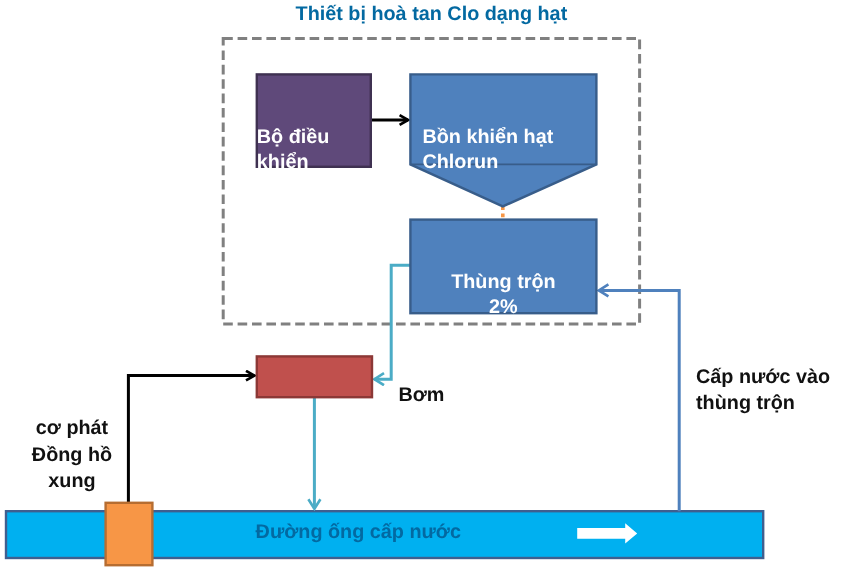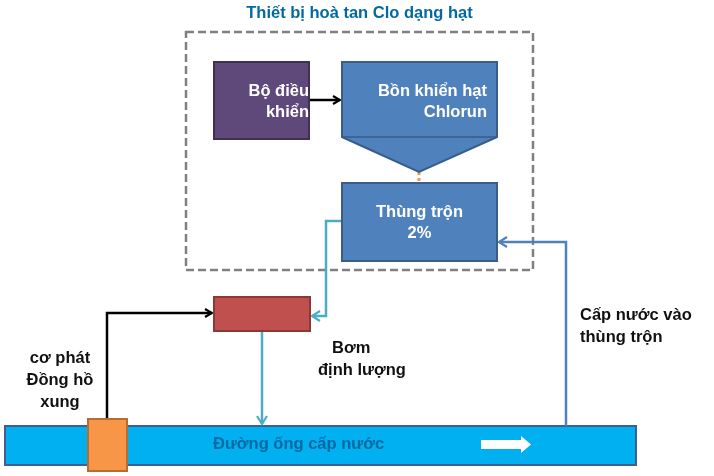--- a/index.html
+++ b/index.html
@@ -1,21 +1,21 @@
 <!DOCTYPE html>
 <html><head>
   <meta charset="utf-8">
   <style>
     html, body { margin: 0; padding: 0; background: #ffffff; }
     body { width: 714px; height: 476px; position: relative; overflow: hidden;
            font-family: "Liberation Sans", sans-serif; }
     .abs { position: absolute; }
     .title { left: 185px; width: 349px; top: 3px; text-align: center; font-weight: bold; font-size: 16.5px; color: #0369a1; }
     .boxtext { position: absolute; display: flex; align-items: center; justify-content: center;
-               text-align: right; color: #ffffff; font-weight: bold; font-size: 16.5px; line-height: 21px; }
+               text-align: left; color: #ffffff; font-weight: bold; font-size: 16.5px; line-height: 21px; margin-top: 24px; }
     .label { position: absolute; font-weight: bold; font-size: 16.5px; line-height: 22px; color: #111; }
     svg { position: absolute; left: 0; top: 0; }
   </style>
 </head>
 <body>
 
 <svg width="714" height="476">
   <defs>
     <marker id="ah-black" markerWidth="10" markerHeight="10" refX="8" refY="5" orient="auto" markerUnits="userSpaceOnUse">
       <path d="M1,1 L8,5 L1,9" fill="none" stroke="#000" stroke-width="2.2"></path>
@@ -51,23 +51,22 @@
 <div class="abs title">Thiết bị hoà tan Clo dạng hạt</div>
 
 <div class="boxtext" style="left:214px; top:62px; width:95px; height:77px;">Bộ điều khiển</div>
 <div class="boxtext" style="left:352px; top:68px; width:135px; height:66px;">Bồn khiển hạt Chlorun</div>
 
 <div class="boxtext" style="left:342px; top:183px; width:155px; height:78px; flex-direction:column;">
   <span>Thùng trộn</span>
   <span>2%</span>
 </div>
 
-<div class="label" style="left:318px; top:336px; width:110px;">
+<div class="label" style="left:318px; top:318px; width:110px;">
   <div style="padding-left:14px;">Bơm</div>
-  <div>định lượng</div>
 </div>
 
 <div class="label" style="left:14px; top:346px; width:92px; text-align:center;">
   <div>cơ phát</div>
   <div>Đồng hồ</div>
   <div>xung</div>
 </div>
 
 <div class="label" style="left:580px; top:303px; width:134px;">
   <div>Cấp nước vào</div>

